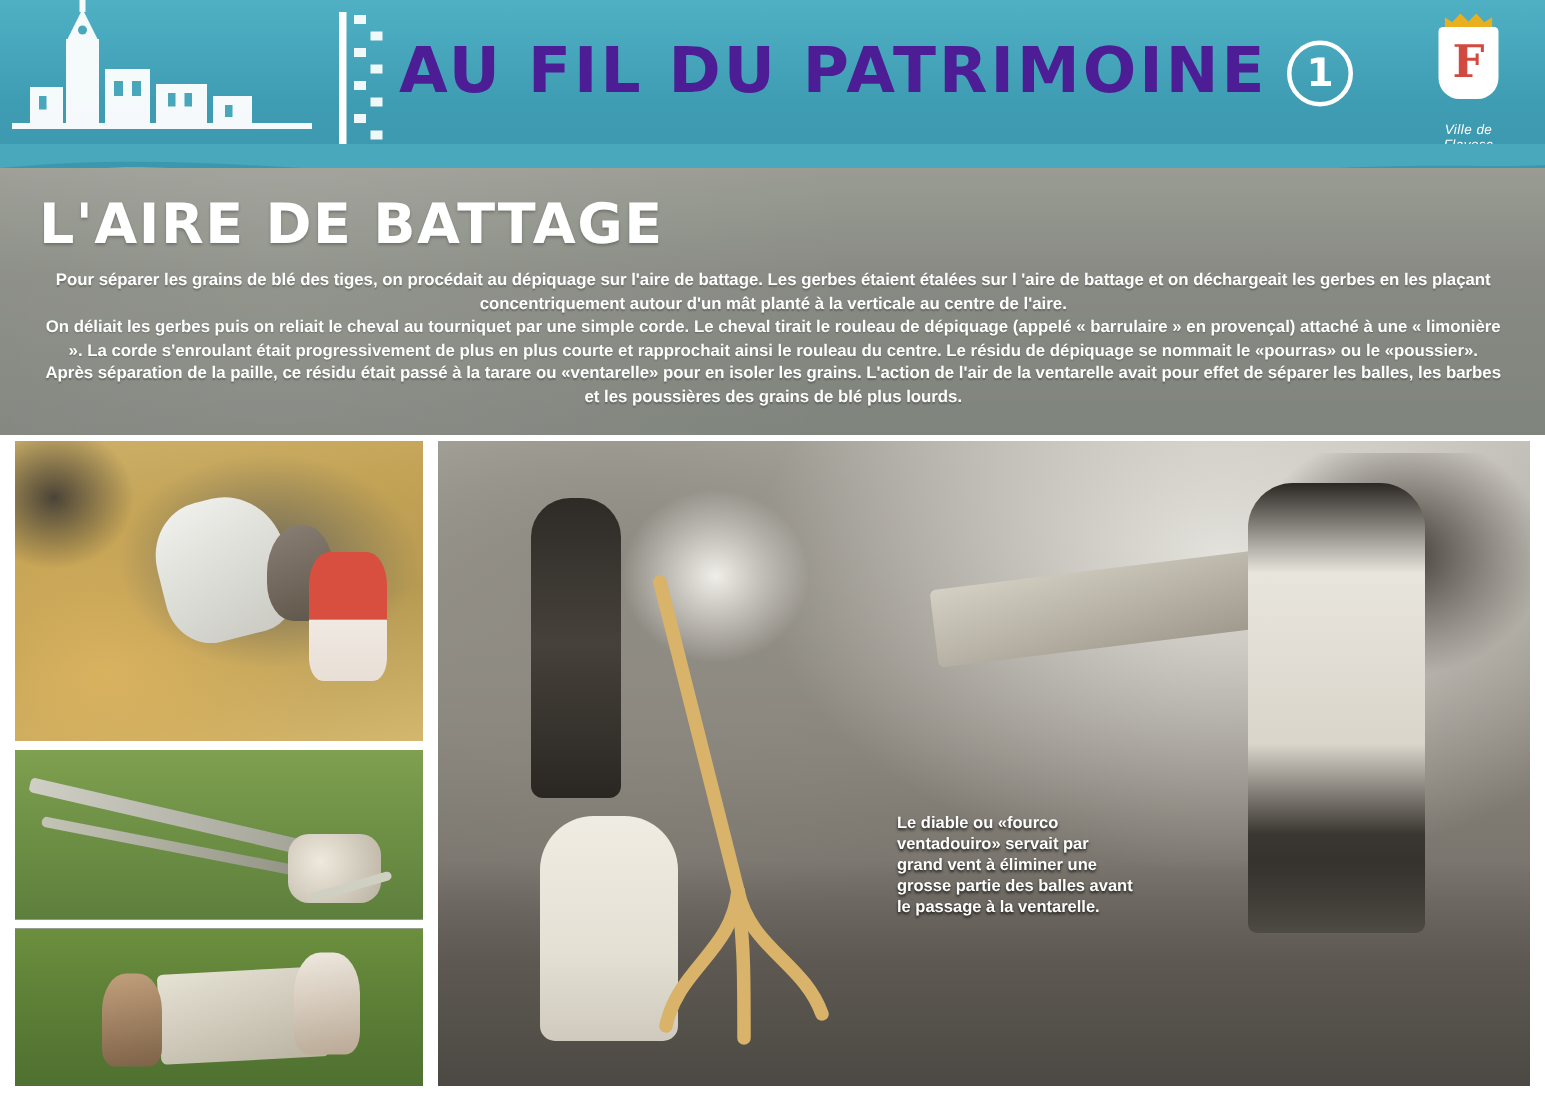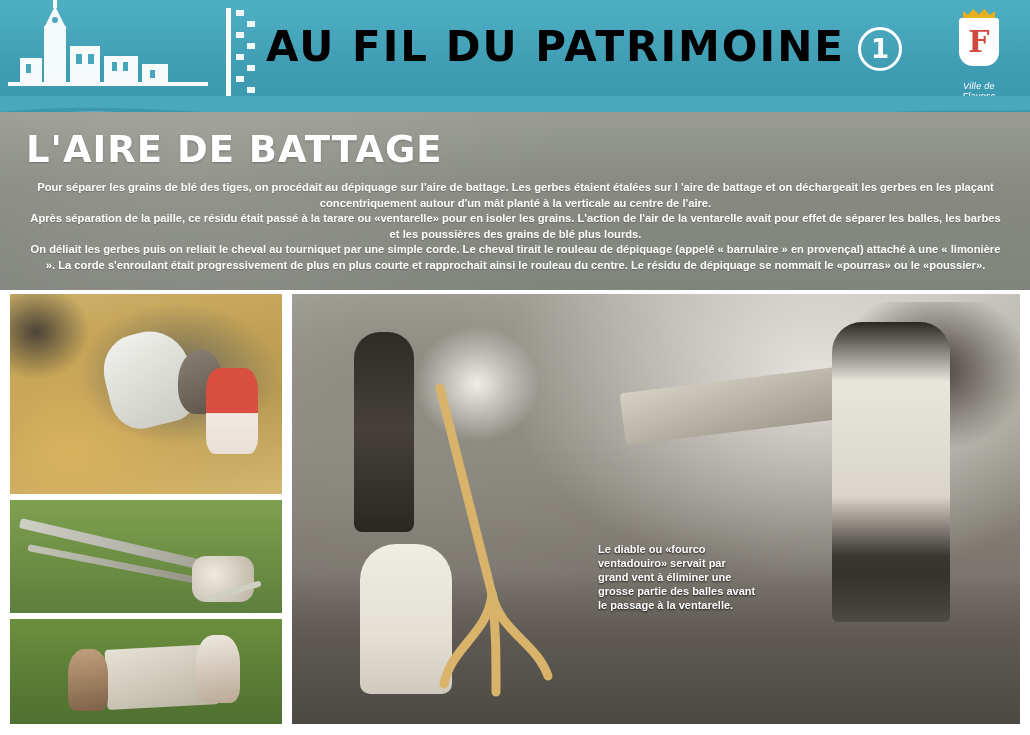--- a/index.html
+++ b/index.html
@@ -39,21 +39,21 @@
     position: absolute; left: 236px; top: 10px; width: 22px; height: 88px;
   }
   .header-dots i {
     display:block; width: 8px; height: 6px; background: #ffffff;
     margin: 0 0 5px 0; opacity: .92;
   }
   .header-dots i:nth-child(2n){ margin-left: 11px; }
   .title-main {
     position: absolute; left: 266px; top: 22px;
     font-size: 42px; font-weight: bold; letter-spacing: 2px;
-    color: #000000; font-family: "DejaVu Sans", sans-serif;
+    color: #4c1d95; font-family: "DejaVu Sans", sans-serif;
     text-transform: uppercase;
     white-space: nowrap;
   }
   .badge-number {
     position: absolute; left: 858px; top: 27px;
     width: 44px; height: 44px; border-radius: 50%;
     border: 3px solid #ffffff; color: #ffffff;
     font-size: 26px; font-weight: bold;
     display: flex; align-items: center; justify-content: center;
     font-family: "DejaVu Sans", sans-serif;
@@ -316,22 +316,22 @@
     <path d="M0,16 C140,2 250,28 400,20 C560,11 700,30 860,18 C940,12 990,16 1030,14 L1030,0 L0,0 Z" fill="#4aa8bd"></path>
     <path d="M0,20 C150,6 260,32 410,24 C570,15 710,34 870,22 C950,16 995,20 1030,18 L1030,34 L0,34 Z" fill="#ffffff" opacity="0.92"></path>
     <path d="M0,25 C160,12 270,36 420,28 C580,19 720,38 880,26 C960,20 1000,24 1030,22 L1030,34 L0,34 Z" fill="#9aa09c"></path>
   </svg>
 
   <div class="grey-panel">
     <div class="grey-photo-overlay"></div>
     <div class="section-title">L'AIRE DE BATTAGE</div>
     <div class="body-copy">
       <p>Pour séparer les grains de blé des tiges, on procédait au dépiquage sur l'aire de battage. Les gerbes étaient étalées sur l 'aire de battage et on déchargeait les gerbes en les plaçant concentriquement autour d'un mât planté à la verticale au centre de l'aire.</p>
+      <p>On déliait les gerbes puis on reliait le cheval au tourniquet par une simple corde. Le cheval tirait le rouleau de dépiquage (appelé « barrulaire » en provençal) attaché à une « limonière ». La corde s'enroulant était progressivement de plus en plus courte et rapprochait ainsi le rouleau du centre. Le résidu de dépiquage se nommait le «pourras» ou le «poussier».</p>
       <p>Après séparation de la paille, ce résidu était passé à la tarare ou «ventarelle» pour en isoler les grains. L'action de l'air de la ventarelle avait pour effet de séparer les balles, les barbes et les poussières des grains de blé plus lourds.</p>
-      <p>On déliait les gerbes puis on reliait le cheval au tourniquet par une simple corde. Le cheval tirait le rouleau de dépiquage (appelé « barrulaire » en provençal) attaché à une « limonière ». La corde s'enroulant était progressivement de plus en plus courte et rapprochait ainsi le rouleau du centre. Le résidu de dépiquage se nommait le «pourras» ou le «poussier».</p>
     </div>
   </div>
 
   <div class="photo-left-col">
 
     <div class="photo ph1">
       <div class="bg"></div>
       <div class="dark-left"></div>
       <div class="fig-a"></div>
       <div class="fig-b"></div>

